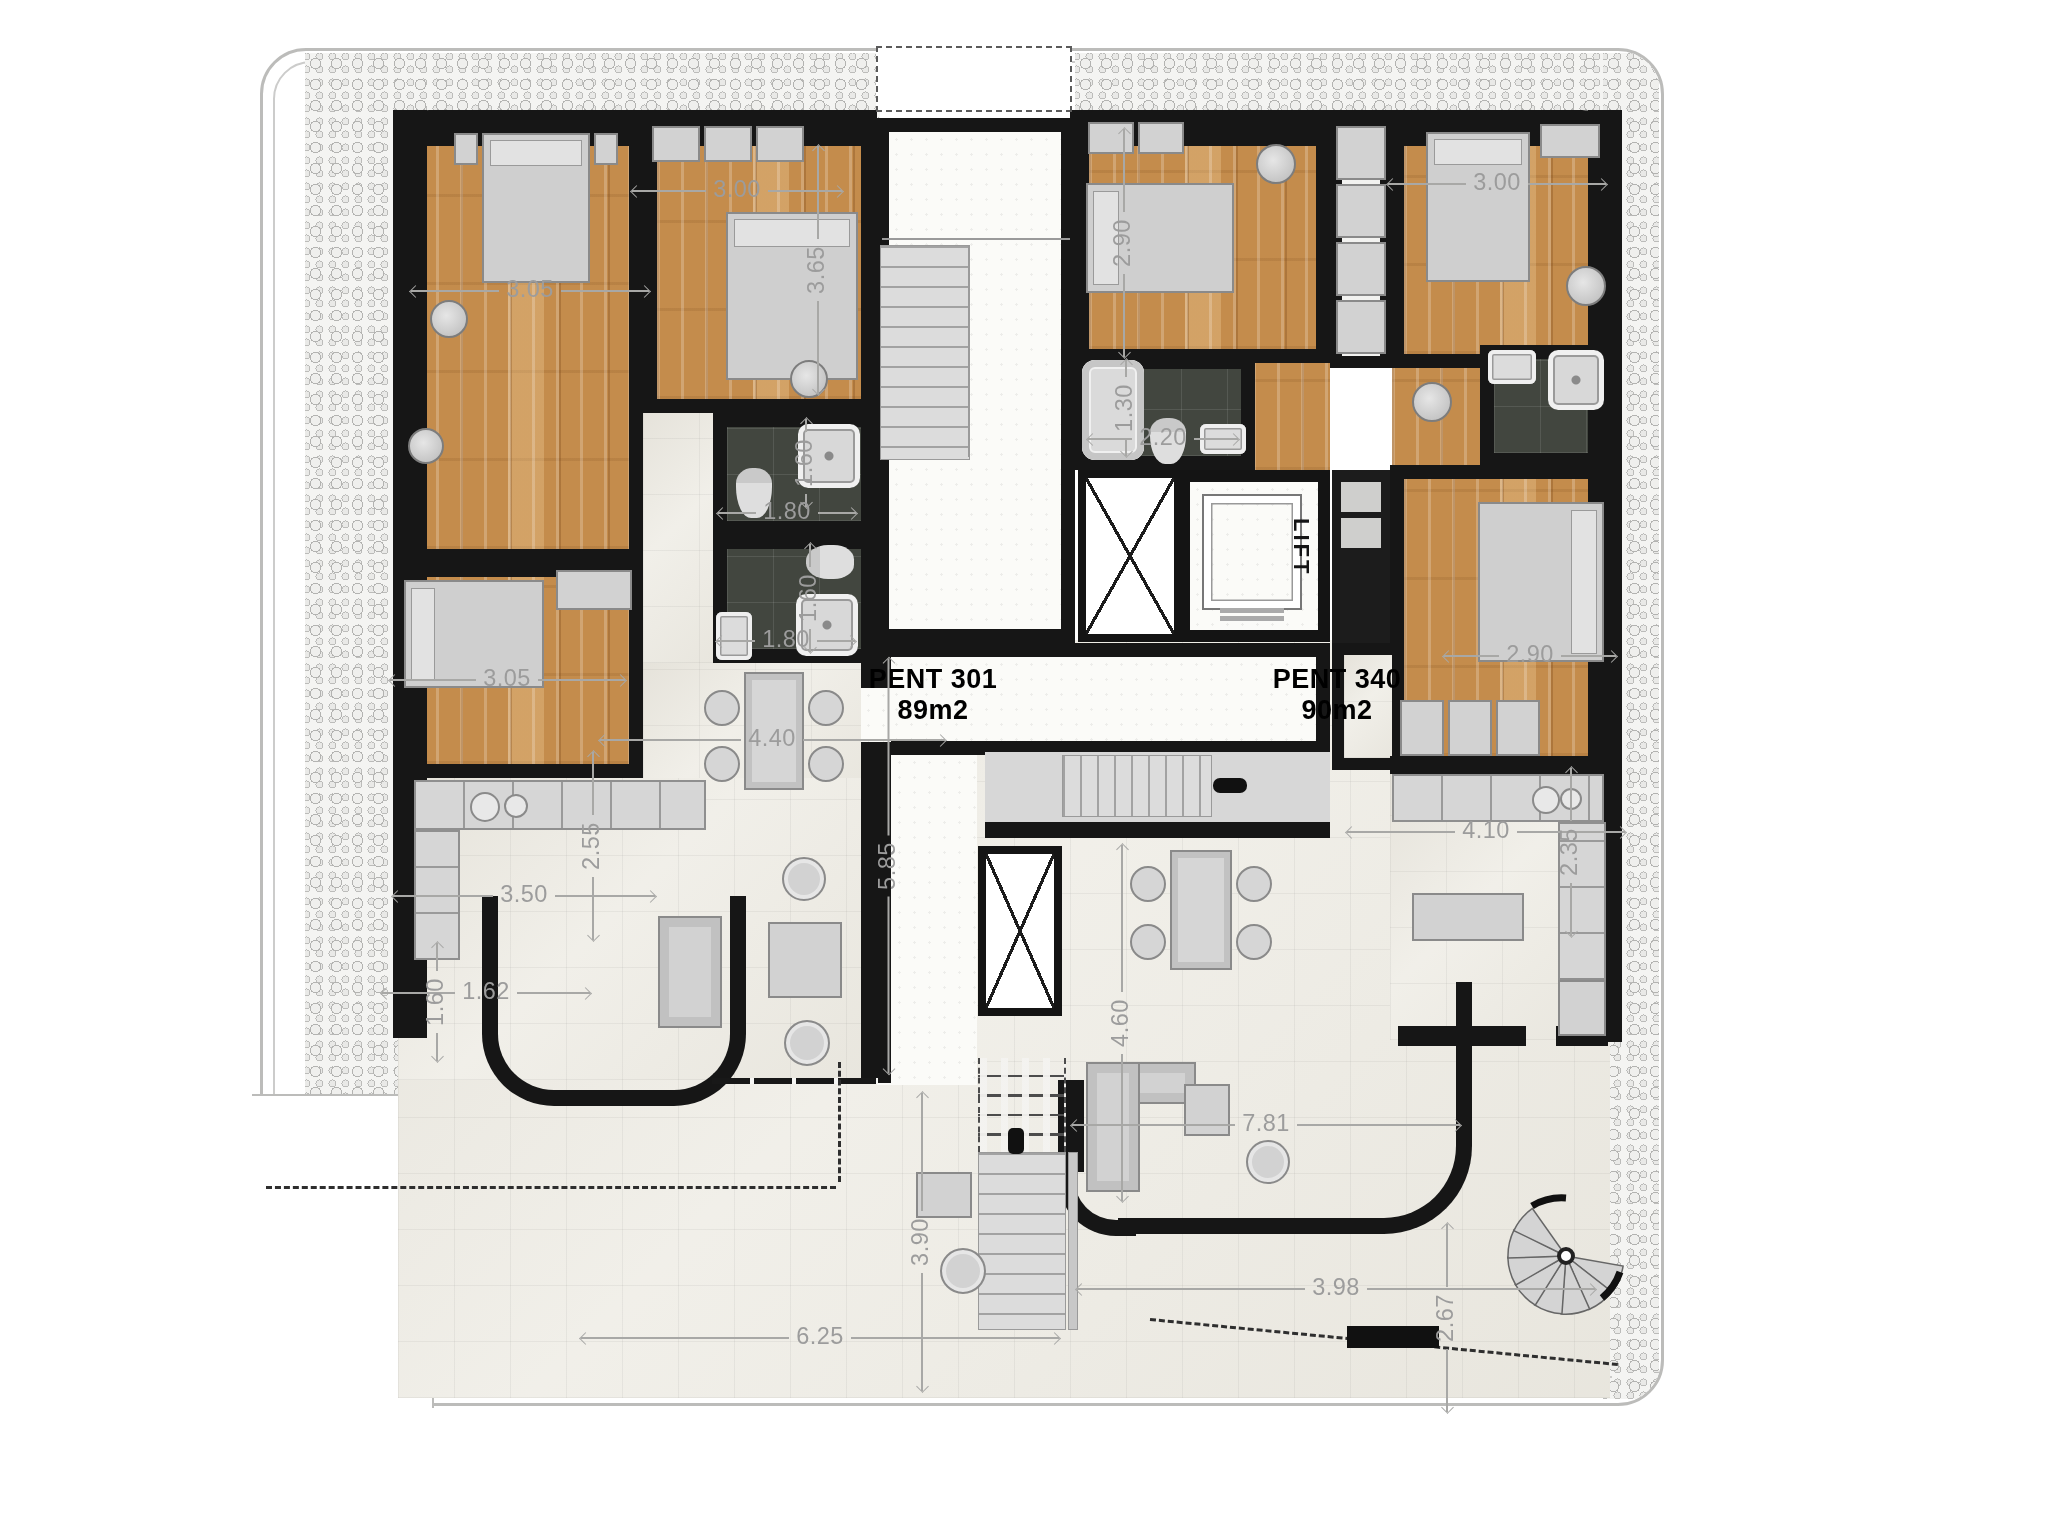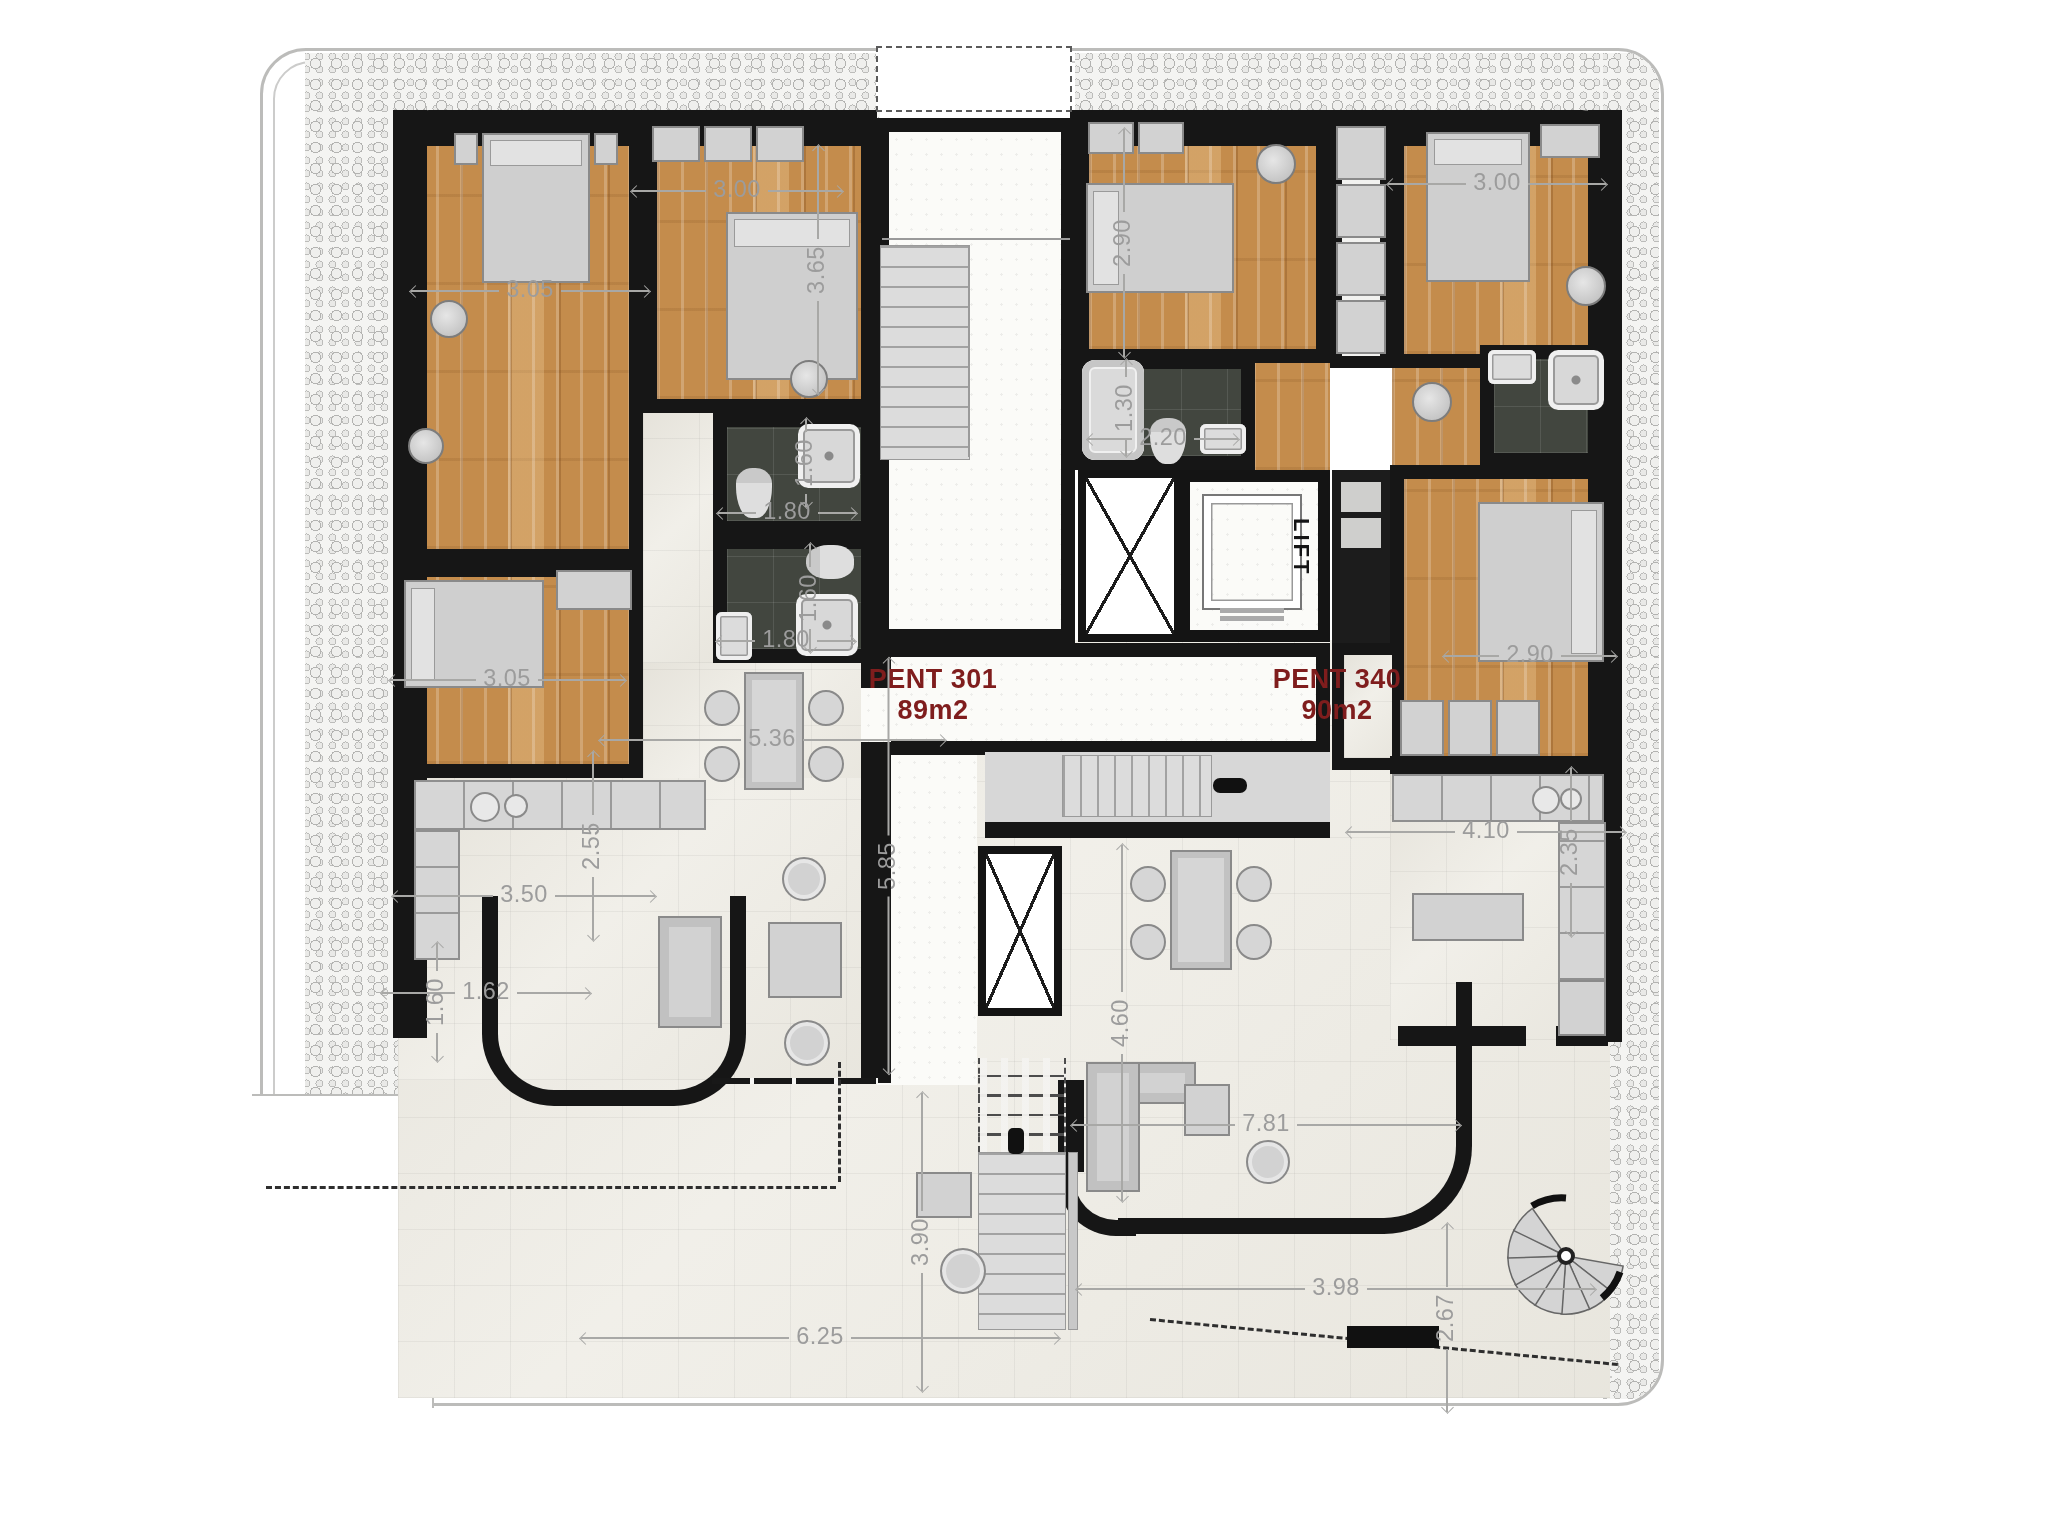--- a/index.html
+++ b/index.html
@@ -52,21 +52,21 @@
   .sink{border-radius:6px;background:#dcdcdc;box-shadow:inset 0 0 0 4px #efefef, inset 0 0 0 5.5px #9a9a9a;}
   .counter{background:#d6d6d6;border:2px solid #8f8f8f;box-sizing:border-box;}
   .divV{background-image:repeating-linear-gradient(90deg, transparent 0 47px, #9a9a9a 47px 49px);}
   .divH{background-image:repeating-linear-gradient(0deg, transparent 0 44px, #9a9a9a 44px 46px);}
   .circ{border-radius:50%;border:2px solid #8a8a8a;background:#e8e8e8;}
   
   .glaze{background:#181818;background-image:repeating-linear-gradient(to right, transparent 0 38px, #f6f6f4 38px 42px);}
   .dashline{border-top:3.2px dashed #2e2e2e;height:0;}
   .dashrect{border:2.2px dashed #5a5a5a;box-sizing:border-box;background:#fff;}
   
-  .unitlab{font-weight:bold;font-size:27px;line-height:1.15;color:#7f1d1d;text-align:center;letter-spacing:.5px;}
+  .unitlab{font-weight:bold;font-size:27px;line-height:1.15;color:#000000;text-align:center;letter-spacing:.5px;}
   .liftlab{writing-mode:vertical-rl;font-weight:bold;font-size:22px;letter-spacing:3px;color:#141414;}
   .dim{position:absolute;display:flex;align-items:center;height:0;}
   .dim.v{transform:rotate(-90deg);}
   .al,.ar{flex:1;height:1.6px;background:#a8a8a6;position:relative;min-width:8px;}
   .al::before{content:'';position:absolute;left:0;top:-3.6px;width:8px;height:8px;border-left:1.6px solid #a8a8a6;border-bottom:1.6px solid #a8a8a6;transform:rotate(45deg);}
   .ar::after{content:'';position:absolute;right:0;top:-3.6px;width:8px;height:8px;border-right:1.6px solid #a8a8a6;border-top:1.6px solid #a8a8a6;transform:rotate(45deg);}
   .dt{padding:0 7px;font-size:23.5px;line-height:1;color:#9c9c9c;letter-spacing:.5px;transform:translateY(-1px);white-space:nowrap;}
 </style>
 </head>
 <body>
@@ -336,21 +336,21 @@
         <span class="dt">1.80</span>
         <i class="ar"></i>
       </div>
       <div class="dim" style="left: 1444px; top: 656px; width: 172px;">
         <i class="al"></i>
         <span class="dt">2.90</span>
         <i class="ar"></i>
       </div>
       <div class="dim" style="left: 599.5px; top: 740px; width: 345px;">
         <i class="al"></i>
-        <span class="dt">5.36</span>
+        <span class="dt">4.40</span>
         <i class="ar"></i>
       </div>
       <div class="dim v" style="left: 680.5px; top: 866px; width: 415px;">
         <i class="al"></i>
         <span class="dt">5.85</span>
         <i class="ar"></i>
       </div>
       <div class="dim" style="left: 389.5px; top: 680px; width: 235px;">
         <i class="al"></i>
         <span class="dt">3.05</span>

